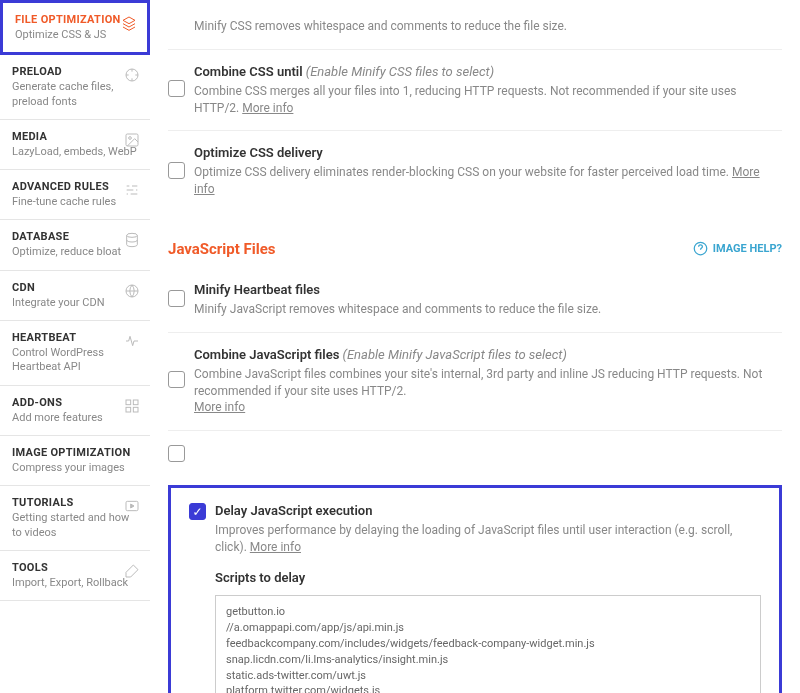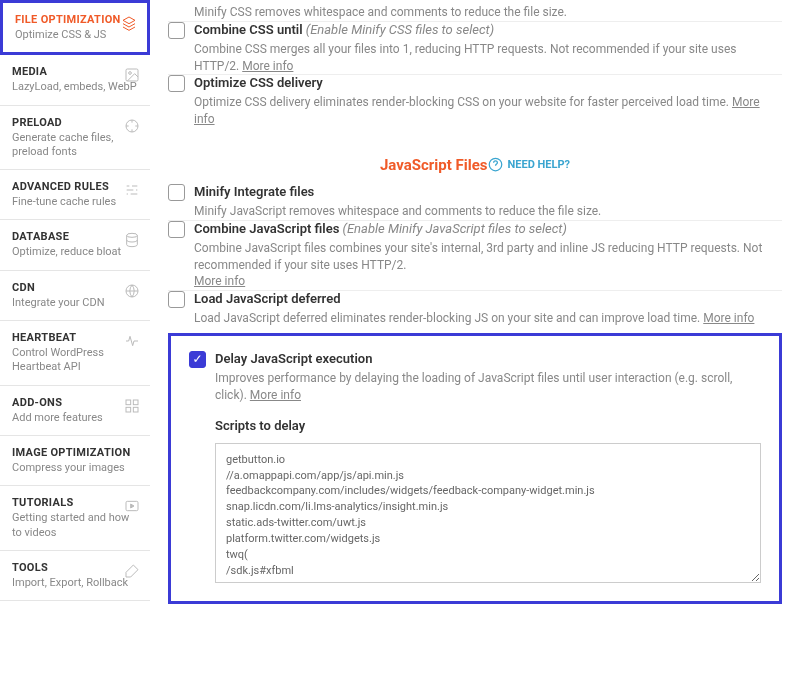--- a/index.html
+++ b/index.html
@@ -7,31 +7,31 @@
 .main { display: flex; }
 .sidebar { width: 150px; flex-shrink: 0; background: #fff; }
 .side-item { padding: 10px 12px; border-bottom: 1px solid #e5e5e5; position: relative; cursor: pointer; }
 .side-item.active { border: 3px solid #3b3bd6; }
 .side-title { font-size: 11px; font-weight: 700; color: #333; text-transform: uppercase; letter-spacing: 0.3px; }
 .side-item.active .side-title { color: #f05a28; }
 .side-sub { font-size: 11px; color: #888; margin-top: 2px; line-height: 1.3; }
 .side-icon { position: absolute; right: 10px; top: 12px; color: #bbb; }
 .side-item.active .side-icon { color: #f05a28; }
 .content { flex: 1; padding: 0 18px 20px; }
-.opt-row { display: flex; padding: 0 0; border-bottom: 1px solid #eee; }
+.opt-row { display: flex; padding: 14px 0; border-bottom: 1px solid #eee; align-items: center; }
 .opt-row.no-border { border-bottom: none; }
 .chk-wrap { width: 26px; flex-shrink: 0; }
 .chk { width: 17px; height: 17px; border: 1.5px solid #999; border-radius: 3px; display: inline-flex; align-items: center; justify-content: center; cursor: pointer; background: #fff; }
 .chk.checked { background: #3b3bd6; border-color: #3b3bd6; color: #fff; font-size: 12px; }
 .opt-body { flex: 1; }
 .opt-label { font-size: 13px; font-weight: 600; color: #333; }
 .opt-hint-inline { font-style: italic; color: #888; font-weight: 400; }
 .opt-desc { font-size: 12px; color: #888; margin-top: 4px; line-height: 1.4; }
 .more-info { color: #888; text-decoration: underline; cursor: pointer; }
-.section-head { display: flex; justify-content: center; align-items: center; margin-top: 28px; margin-bottom: 10px; }
+.section-head { display: flex; justify-content: space-between; align-items: center; margin-top: 28px; margin-bottom: 10px; }
 .section-title { color: #f05a28; font-size: 15px; font-weight: 700; }
 .need-help { color: #3aa5d0; font-size: 11px; font-weight: 700; display: flex; align-items: center; gap: 5px; cursor: pointer; }
 .highlighted { border: 3px solid #3b3bd6; padding: 15px 18px; margin-top: 6px; }
 .sub-label { font-size: 13px; font-weight: 600; color: #333; margin-top: 14px; }
 .sub-desc { font-size: 12px; color: #888; margin-top: 3px; }
 .textarea { width: 100%; height: 140px; margin-top: 10px; border: 1px solid #ccc; padding: 8px 10px; font-family: inherit; font-size: 11px; color: #666; resize: vertical; overflow-y: scroll; line-height: 1.45; }
 svg { display: block; }
 </style>
 </head>
 <body>
@@ -42,37 +42,37 @@
         <div class="side-title">FILE OPTIMIZATION</div>
         <div class="side-sub">Optimize CSS &amp; JS</div>
         <div class="side-icon">
           <svg width="16" height="16" viewBox="0 0 24 24" fill="none" stroke="currentColor" stroke-width="1.5">
             <path d="M12 3l9 5-9 5-9-5 9-5z"></path>
             <path d="M3 13l9 5 9-5M3 18l9 5 9-5"></path>
           </svg>
         </div>
       </div>
       <div class="side-item">
+        <div class="side-title">PRELOAD</div>
+        <div class="side-sub">Generate cache files, preload fonts</div>
+        <div class="side-icon">
+          <svg width="16" height="16" viewBox="0 0 24 24" fill="none" stroke="currentColor" stroke-width="1.5">
+            <path d="M21 12a9 9 0 11-18 0 9 9 0 0118 0z"></path>
+            <path d="M3 12h4M17 12h4M12 3v4M12 17v4"></path>
+          </svg>
+        </div>
+      </div>
+      <div class="side-item">
         <div class="side-title">MEDIA</div>
         <div class="side-sub">LazyLoad, embeds, WebP</div>
         <div class="side-icon">
           <svg width="16" height="16" viewBox="0 0 24 24" fill="none" stroke="currentColor" stroke-width="1.5">
             <rect x="3" y="3" width="18" height="18" rx="2"></rect>
             <circle cx="9" cy="9" r="2"></circle>
             <path d="M21 15l-5-5L5 21"></path>
-          </svg>
-        </div>
-      </div>
-      <div class="side-item">
-        <div class="side-title">PRELOAD</div>
-        <div class="side-sub">Generate cache files, preload fonts</div>
-        <div class="side-icon">
-          <svg width="16" height="16" viewBox="0 0 24 24" fill="none" stroke="currentColor" stroke-width="1.5">
-            <path d="M21 12a9 9 0 11-18 0 9 9 0 0118 0z"></path>
-            <path d="M3 12h4M17 12h4M12 3v4M12 17v4"></path>
           </svg>
         </div>
       </div>
       <div class="side-item">
         <div class="side-title">ADVANCED RULES</div>
         <div class="side-sub">Fine-tune cache rules</div>
         <div class="side-icon">
           <svg width="16" height="16" viewBox="0 0 24 24" fill="none" stroke="currentColor" stroke-width="1.5">
             <path d="M4 6h4M12 6h8M4 12h10M18 12h2M4 18h2M10 18h10"></path>
           </svg>
@@ -178,55 +178,48 @@
       </div>
     </div>
 
     <div class="section-head">
       <div class="section-title">JavaScript Files</div>
       <div class="need-help">
         <svg width="15" height="15" viewBox="0 0 24 24" fill="none" stroke="#3aa5d0" stroke-width="2">
             <circle cx="12" cy="12" r="10"></circle>
             <path d="M12 17h.01M9 9a3 3 0 116 0c0 2-3 2.5-3 5"></path>
           </svg>
-        <span>NEED HELP?</span>
-      </div>
-    </div>
-
-    <div class="opt-row">
-      <div class="chk-wrap"><span class="chk"></span></div>
-      <div class="opt-body">
-        <div class="opt-label">Minify Integrate files</div>
+        <span>IMAGE HELP?</span>
+      </div>
+    </div>
+
+    <div class="opt-row">
+      <div class="chk-wrap"><span class="chk"></span></div>
+      <div class="opt-body">
+        <div class="opt-label">Minify Heartbeat files</div>
         <div class="opt-desc">Minify JavaScript removes whitespace and comments to reduce the file size.</div>
       </div>
     </div>
 
     <div class="opt-row">
       <div class="chk-wrap"><span class="chk"></span></div>
       <div class="opt-body">
         <div class="opt-label">
           <span>Combine JavaScript files</span>
           <span class="opt-hint-inline">(Enable Minify JavaScript files to select)</span>
         </div>
         <div class="opt-desc">
           <span>Combine JavaScript files combines your site's internal, 3rd party and inline JS reducing HTTP requests. Not recommended if your site uses HTTP/2.</span><br>
           <span class="more-info">More info</span>
         </div>
       </div>
     </div>
 
     <div class="opt-row no-border">
       <div class="chk-wrap"><span class="chk"></span></div>
-      <div class="opt-body">
-        <div class="opt-label">Load JavaScript deferred</div>
-        <div class="opt-desc">
-          <span>Load JavaScript deferred eliminates render-blocking JS on your site and can improve load time.</span>
-          <span class="more-info">More info</span>
-        </div>
-      </div>
     </div>
 
     <div class="highlighted">
       <div style="display:flex;">
         <div class="chk-wrap"><span class="chk checked">✓</span></div>
         <div class="opt-body">
           <div class="opt-label">Delay JavaScript execution</div>
           <div class="opt-desc">
             <span>Improves performance by delaying the loading of JavaScript files until user interaction (e.g. scroll, click).</span>
             <span class="more-info">More info</span>

